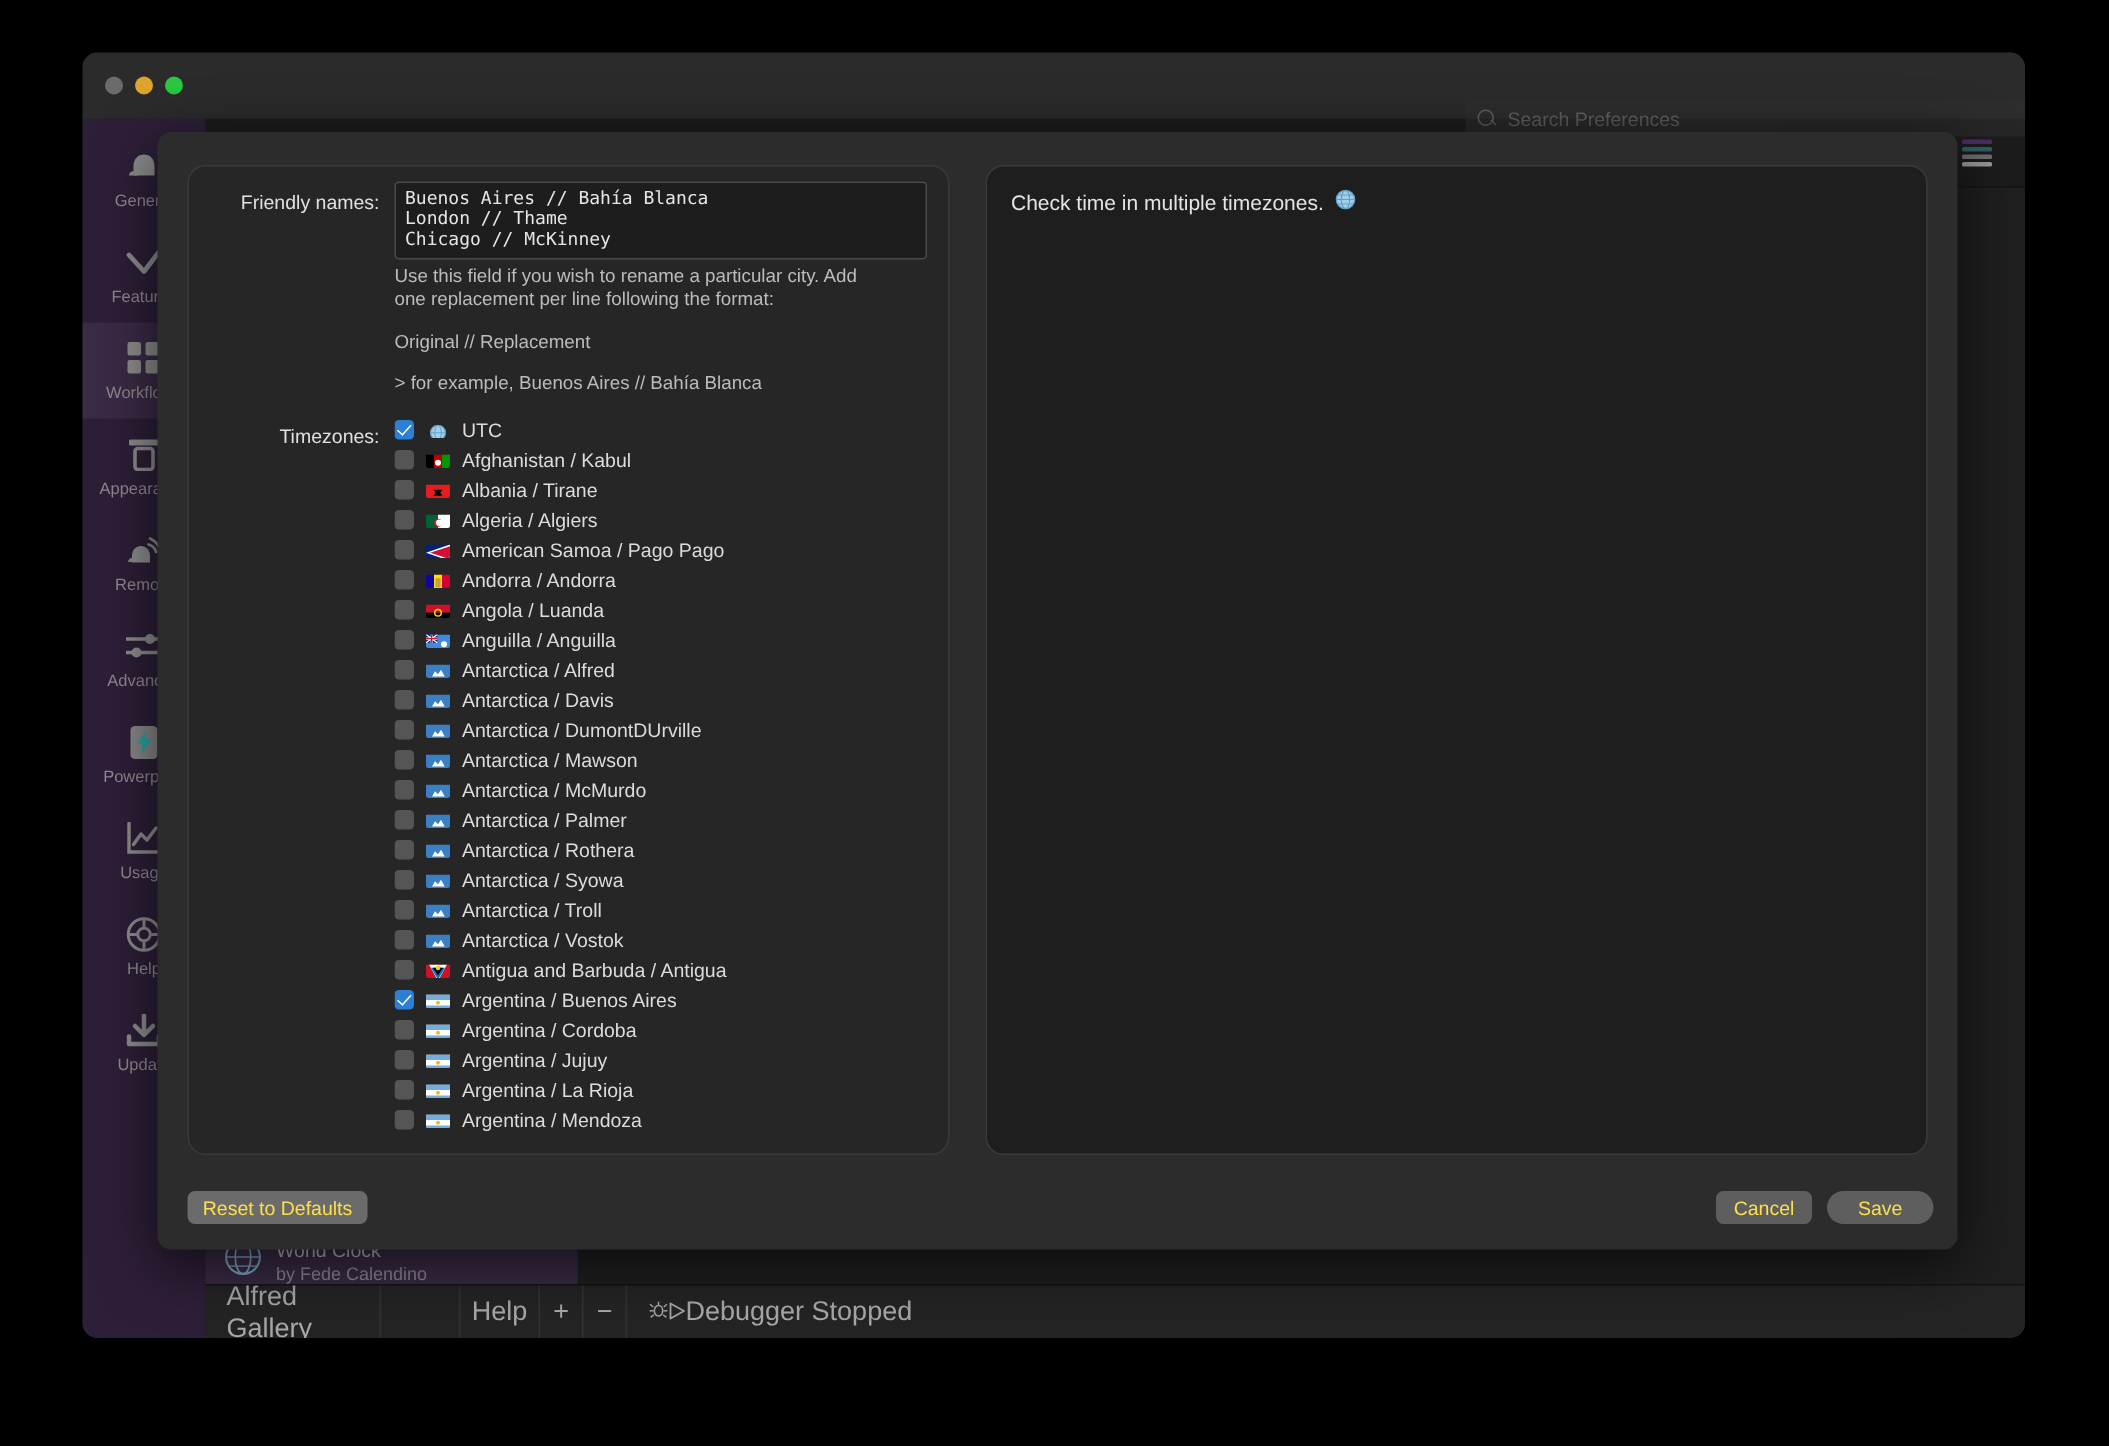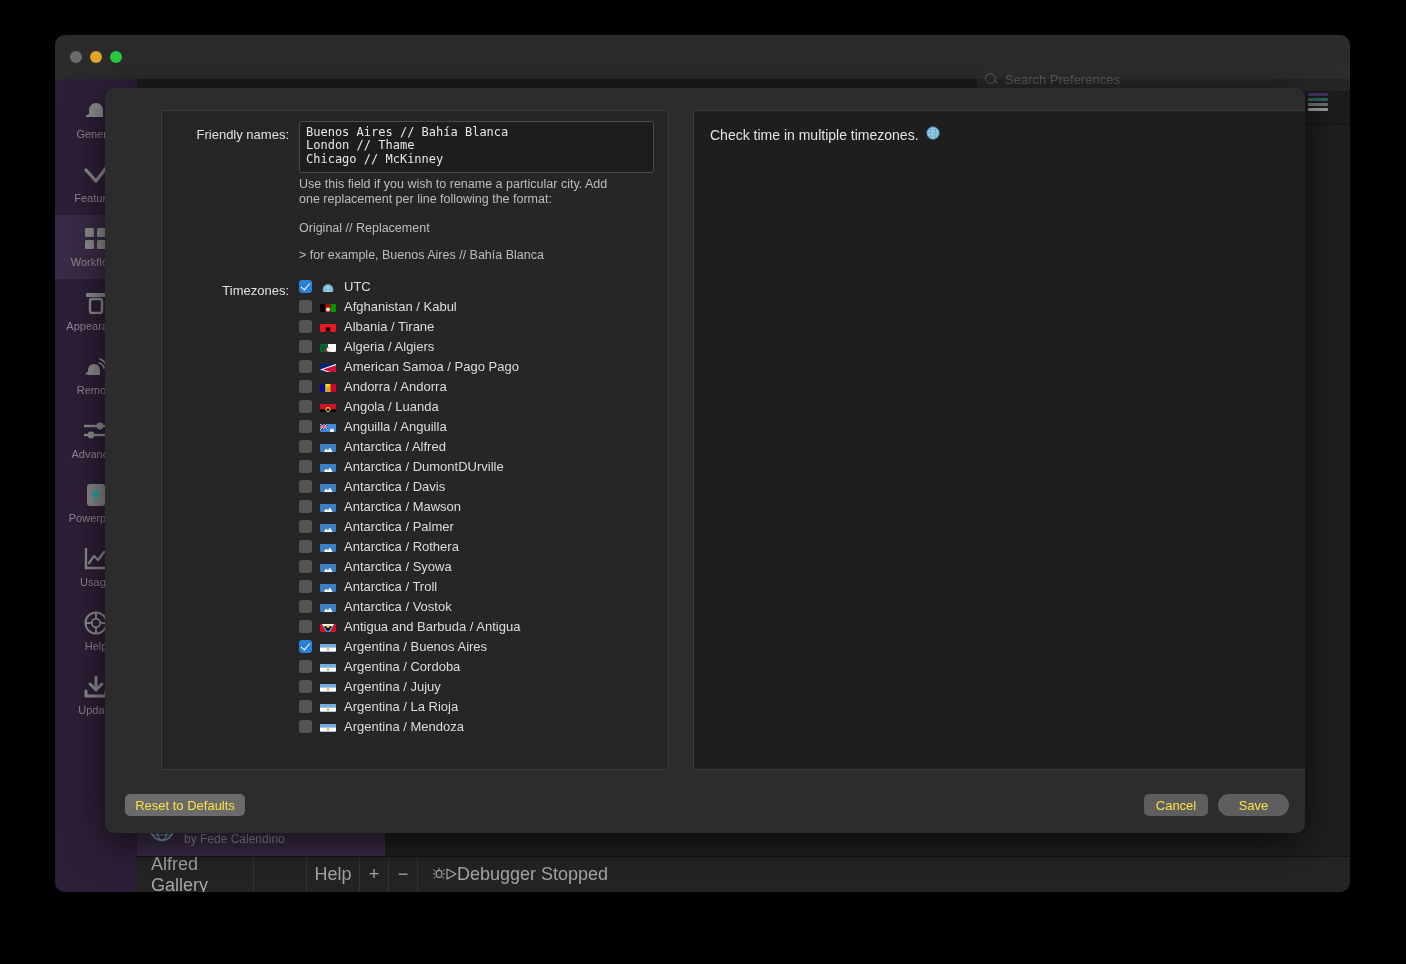--- a/index.html
+++ b/index.html
@@ -169,21 +169,21 @@
     background: #2a2133;
   }
   #wf-row {
     position: absolute;
     left: 0;
     bottom: 0;
     width: 248px;
     height: 40px;
     background: #3a2b46;
     display: flex;
-    align-items: flex-start;
+    align-items: flex-end;
     padding-left: 12px;
     gap: 9px;
   }
   #wf-row .wr-texts { display: flex; flex-direction: column; gap: 1px; }
   #wf-row .wr-title { font-size: 13px; color: #b9b2bf; }
   #wf-row .wr-sub { font-size: 12px; color: #8e8894; }
 
   #statusbar {
     position: absolute;
     left: 0; right: 0; bottom: 0;
@@ -215,22 +215,21 @@
     background: #2c2c2c;
     border-radius: 9px;
     box-shadow: 0 10px 40px rgba(0,0,0,0.65);
     overflow: hidden;
   }
 
   .panel {
     position: absolute;
     background: #262626;
     border: 1px solid #3a3a3a;
-    border-radius: 2px;
-    margin-left: 36px;
+    border-radius: 12px;
   }
   #left-panel { left: 20px; top: 22px; width: 508px; height: 660px; }
   #right-panel { left: 552px; top: 22px; width: 628px; height: 660px; background: #1e1e1e; }
 
   #right-panel .rp-text {
     margin: 15px 0 0 16px;
     font-size: 14px;
     color: #e4e4e4;
     display: flex;
     align-items: center;
@@ -631,37 +630,45 @@
               <path d="M4 8 L6 4.5 L8 6.5 L10 3.5 L12.5 8 Z" fill="#fff"></path>
             </svg></span>
           <span class="tz-name">Antarctica / Alfred</span>
         </div>
         <div class="tz-row">
           <span class="cb"></span>
           <span class="flag"><svg viewBox="0 0 16 11" width="16" height="11">
               <rect width="16" height="11" fill="#3b7fc4"></rect>
               <path d="M4 8 L6 4.5 L8 6.5 L10 3.5 L12.5 8 Z" fill="#fff"></path>
             </svg></span>
+          <span class="tz-name">Antarctica / Davis</span>
+        </div>
+        <div class="tz-row">
+          <span class="cb"></span>
+          <span class="flag"><svg viewBox="0 0 16 11" width="16" height="11">
+              <rect width="16" height="11" fill="#3b7fc4"></rect>
+              <path d="M4 8 L6 4.5 L8 6.5 L10 3.5 L12.5 8 Z" fill="#fff"></path>
+            </svg></span>
           <span class="tz-name">Antarctica / DumontDUrville</span>
         </div>
         <div class="tz-row">
           <span class="cb"></span>
           <span class="flag"><svg viewBox="0 0 16 11" width="16" height="11">
               <rect width="16" height="11" fill="#3b7fc4"></rect>
               <path d="M4 8 L6 4.5 L8 6.5 L10 3.5 L12.5 8 Z" fill="#fff"></path>
             </svg></span>
-          <span class="tz-name">Antarctica / Davis</span>
-        </div>
-        <div class="tz-row">
-          <span class="cb"></span>
-          <span class="flag"><svg viewBox="0 0 16 11" width="16" height="11">
-              <rect width="16" height="11" fill="#3b7fc4"></rect>
-              <path d="M4 8 L6 4.5 L8 6.5 L10 3.5 L12.5 8 Z" fill="#fff"></path>
-            </svg></span>
           <span class="tz-name">Antarctica / Mawson</span>
+        </div>
+        <div class="tz-row">
+          <span class="cb"></span>
+          <span class="flag"><svg viewBox="0 0 16 11" width="16" height="11">
+              <rect width="16" height="11" fill="#3b7fc4"></rect>
+              <path d="M4 8 L6 4.5 L8 6.5 L10 3.5 L12.5 8 Z" fill="#fff"></path>
+            </svg></span>
+          <span class="tz-name">Antarctica / McMurdo</span>
         </div>
         <div class="tz-row">
           <span class="cb"></span>
           <span class="flag"><svg viewBox="0 0 16 11" width="16" height="11">
               <rect width="16" height="11" fill="#3b7fc4"></rect>
               <path d="M4 8 L6 4.5 L8 6.5 L10 3.5 L12.5 8 Z" fill="#fff"></path>
             </svg></span>
           <span class="tz-name">Antarctica / Palmer</span>
         </div>
         <div class="tz-row">

